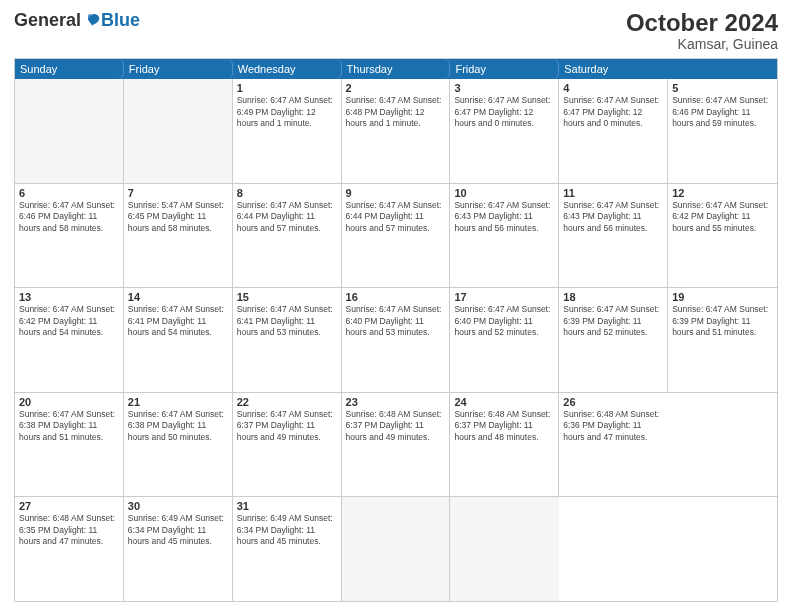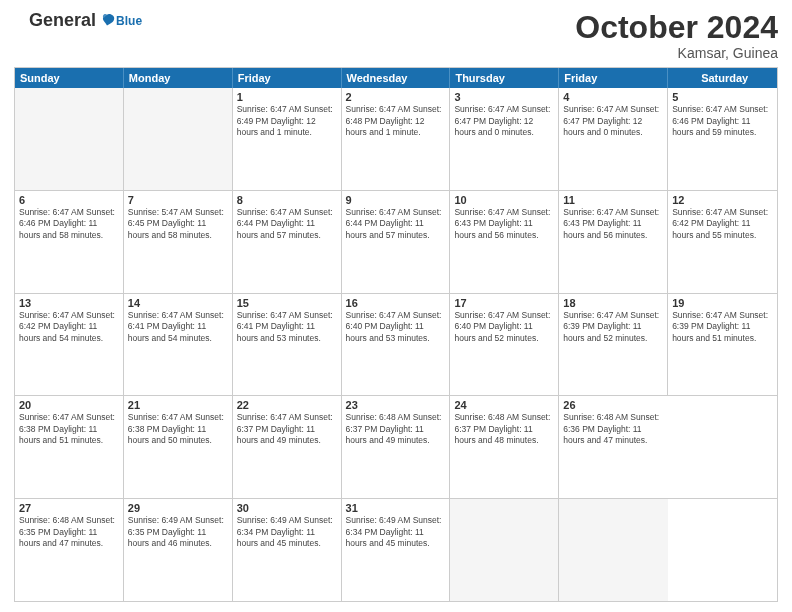--- a/index.html
+++ b/index.html
@@ -20,46 +20,45 @@
     .header {
       display: flex;
       justify-content: space-between;
       align-items: flex-start;
       margin-bottom: 6px;
     }
     .logo {
       display: flex;
       flex-direction: column;
       align-items: flex-end;
-      margin-left: 15px;
     }
     .logo-text {
       display: flex;
       align-items: center;
     }
     .logo-general {
       font-size: 18px;
       font-weight: bold;
       color: #333;
     }
     .logo-blue {
-      font-size: 12px;
+      font-size: 18px;
       font-weight: bold;
       color: #1a6faf;
     }
     .logo-icon {
       width: 18px;
       height: 18px;
       margin-left: 2px;
     }
     .title-block {
       text-align: right;
     }
     .month-title {
-      font-size: 32px;
+      font-size: 24px;
       font-weight: bold;
       color: #333;
       line-height: 1.1;
     }
     .location {
       font-size: 14px;
       color: #555;
     }
     .calendar {
       flex: 1;
@@ -68,28 +67,28 @@
       border: 1px solid #ccc;
     }
     .cal-header {
       display: grid;
       grid-template-columns: repeat(7, 1fr);
       background: #1a6faf;
     }
     .cal-header-cell {
       color: #fff;
       font-size: 11px;
-      font-weight: bold;
+      font-weight: normal;
       padding: 4px 5px;
       text-align: left;
       border-right: 1px solid #4a90c4;
+      border-radius: 6px;
     }
     .cal-header-cell:last-child {
       border-right: none;
-      margin-left: 28px;
     }
     .cal-body {
       flex: 1;
       display: flex;
       flex-direction: column;
     }
     .cal-row {
       display: grid;
       grid-template-columns: repeat(7, 1fr);
       flex: 1;
@@ -142,21 +141,20 @@
     </div>
     <div class="title-block">
       <div class="month-title">October 2024</div>
       <div class="location">Kamsar, Guinea</div>
     </div>
   </div>
 
   <div class="calendar">
     <div class="cal-header">
     <div class="cal-header-cell">Sunday</div>
-        <div class="cal-header-cell">Monday</div>
         <div class="cal-header-cell">Friday</div>
         <div class="cal-header-cell">Wednesday</div>
         <div class="cal-header-cell">Thursday</div>
         <div class="cal-header-cell">Friday</div>
         <div class="cal-header-cell">Saturday</div>
       </div>
     <div class="cal-body">
     <div class="cal-row">
           <div class="cal-cell empty"></div>
           <div class="cal-cell empty"></div>
@@ -344,27 +342,20 @@
         </div>
         <div class="cal-row">
           <div class="cal-cell">
             <span class="day-num">27</span>
             <div class="day-info">Sunrise: 6:48 AM
 Sunset: 6:35 PM
 Daylight: 11 hours
 and 47 minutes.</div>
           </div>
           <div class="cal-cell">
-            <span class="day-num">29</span>
-            <div class="day-info">Sunrise: 6:49 AM
-Sunset: 6:35 PM
-Daylight: 11 hours
-and 46 minutes.</div>
-          </div>
-          <div class="cal-cell">
             <span class="day-num">30</span>
             <div class="day-info">Sunrise: 6:49 AM
 Sunset: 6:34 PM
 Daylight: 11 hours
 and 45 minutes.</div>
           </div>
           <div class="cal-cell">
             <span class="day-num">31</span>
             <div class="day-info">Sunrise: 6:49 AM
 Sunset: 6:34 PM

